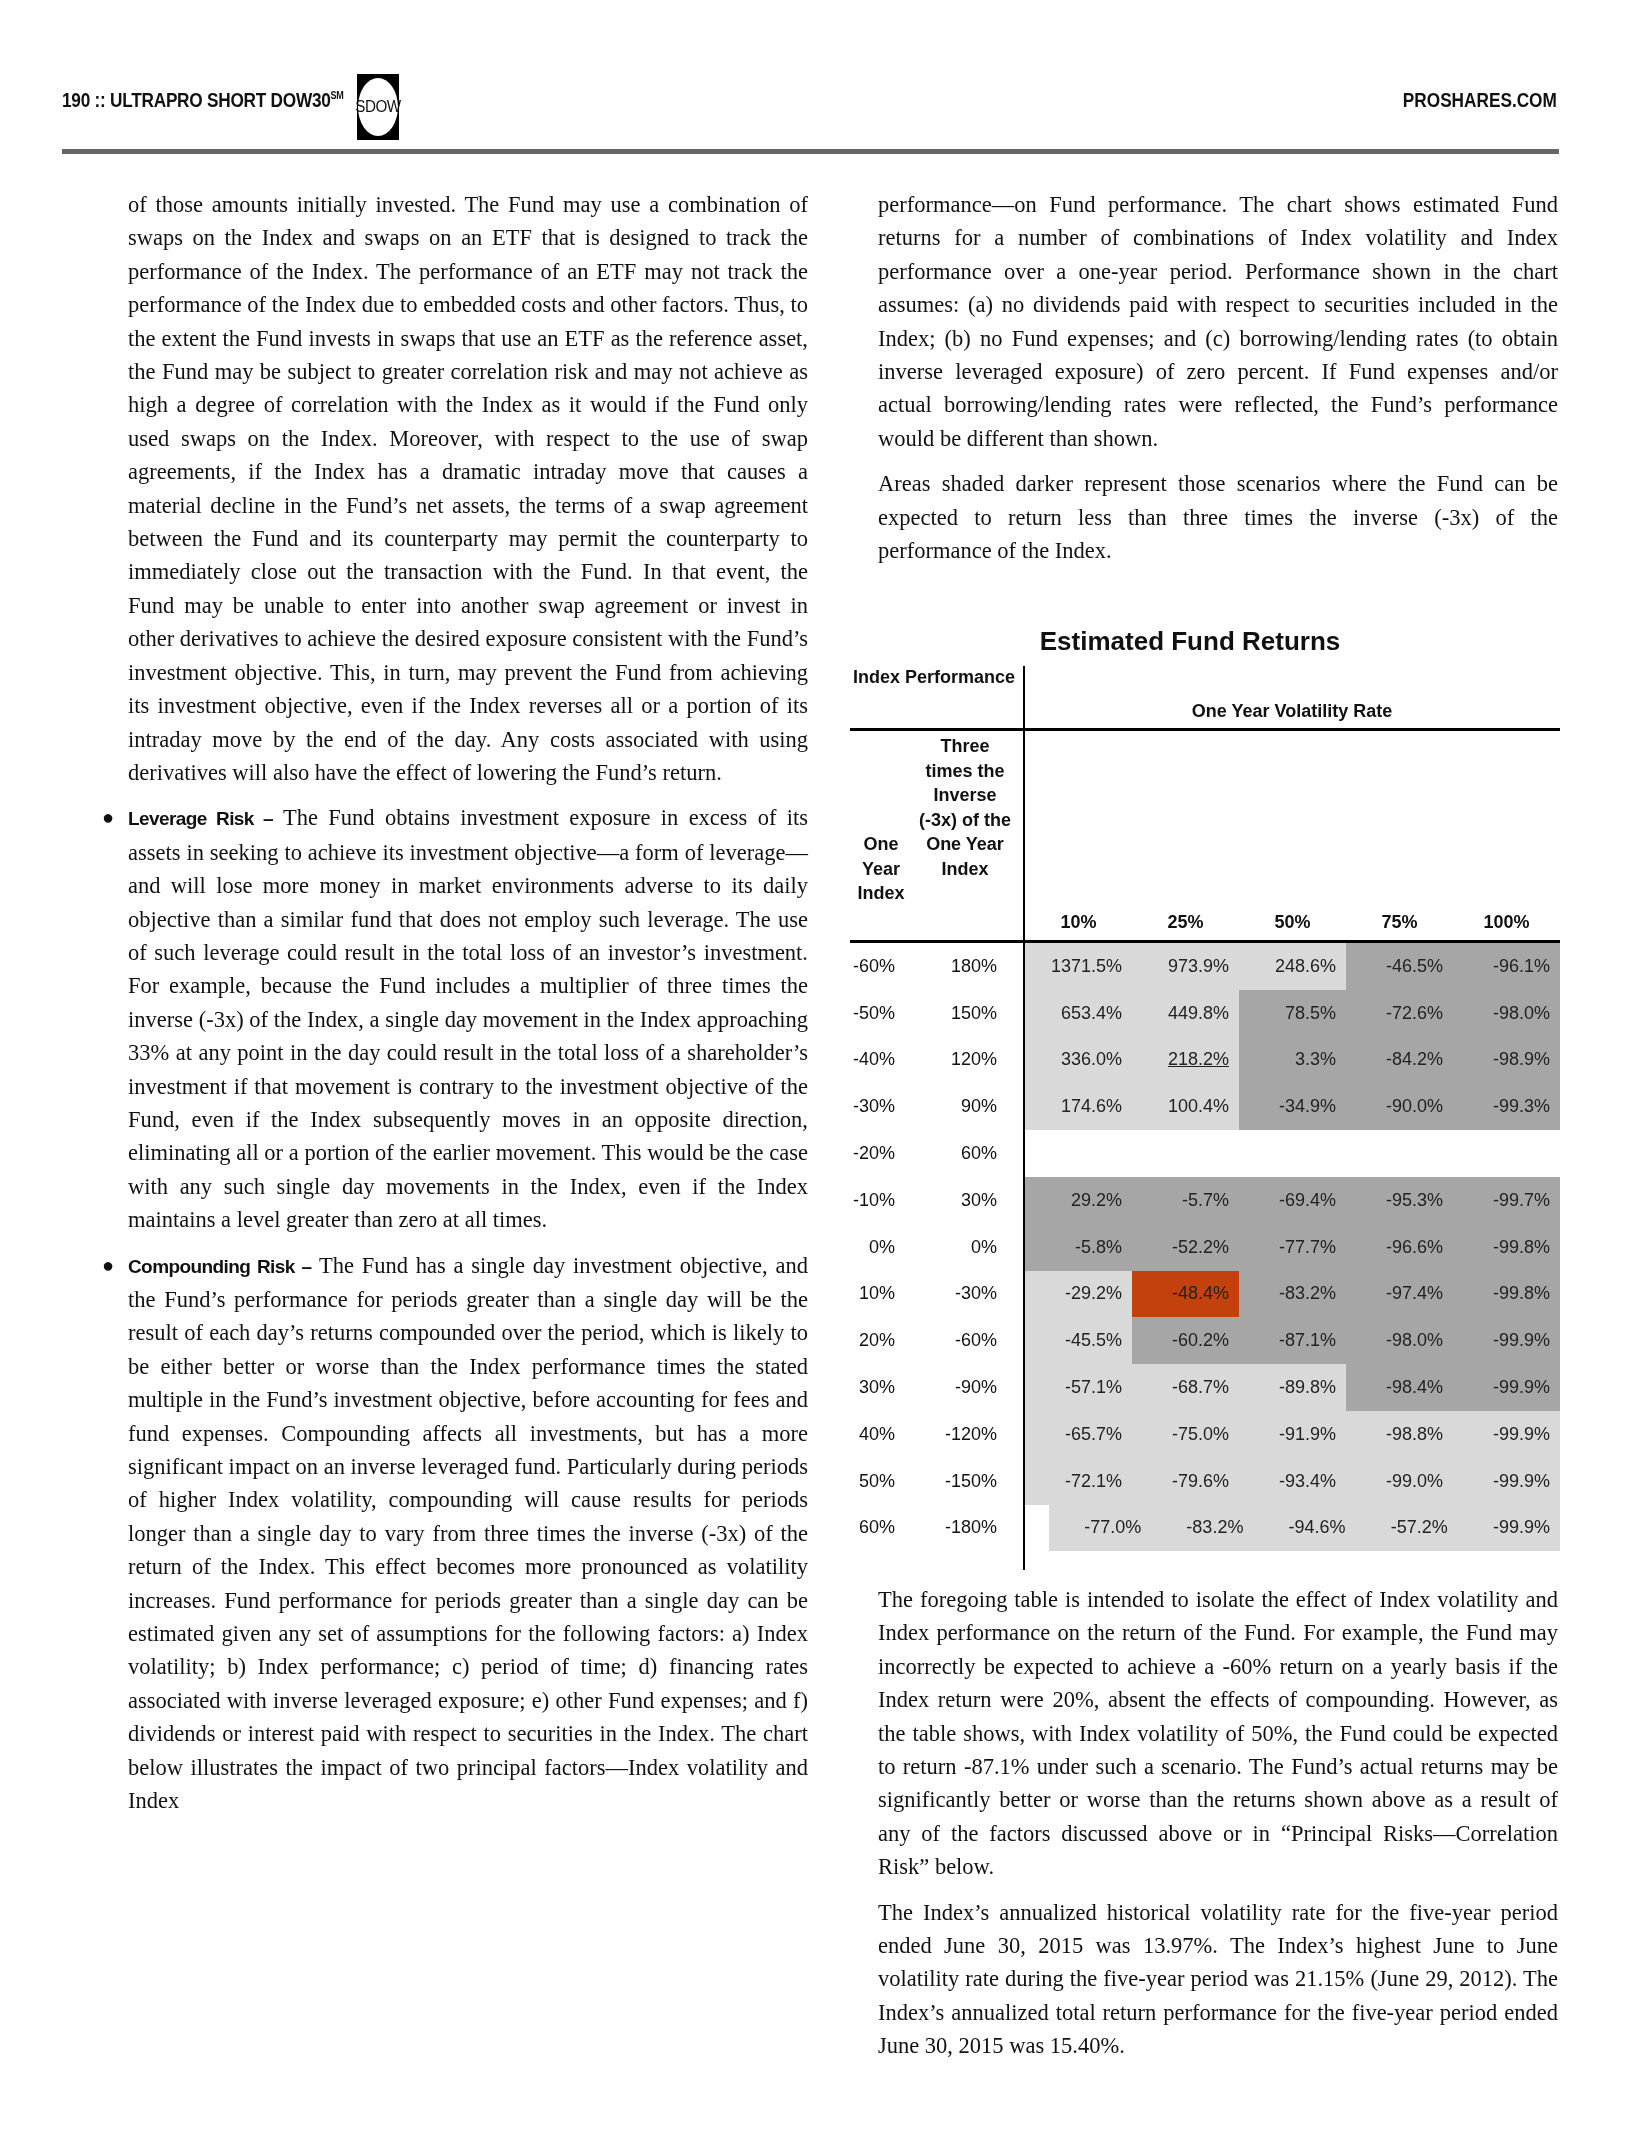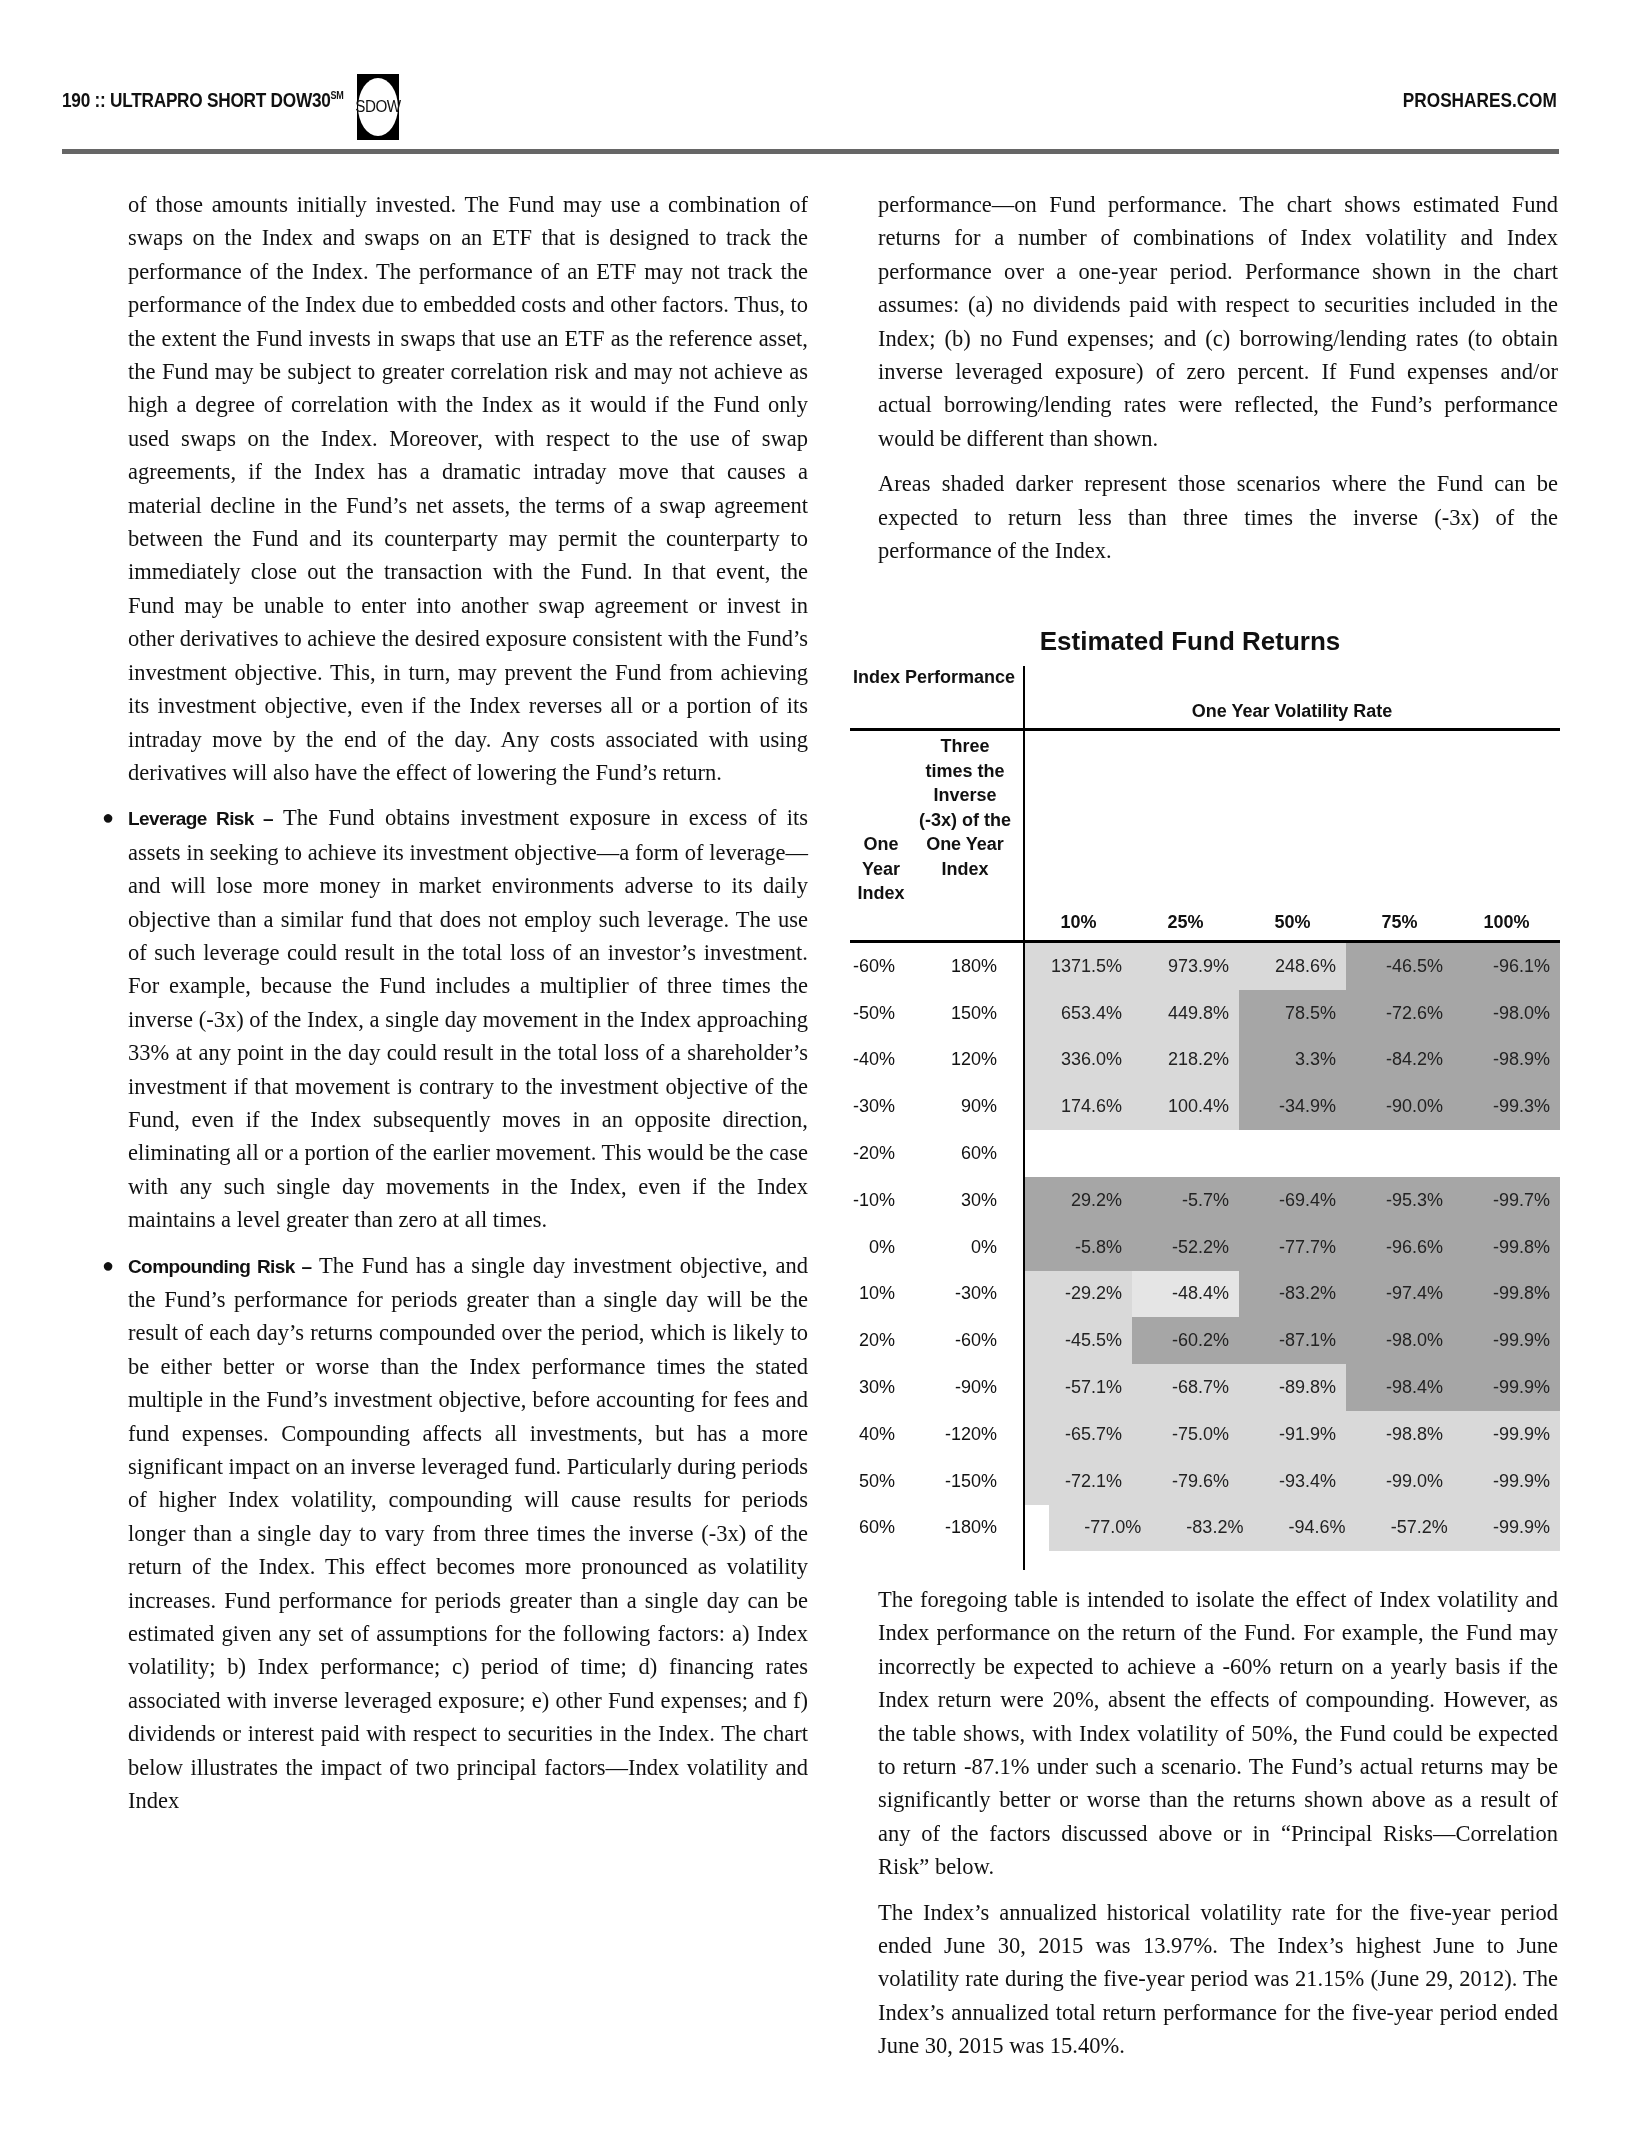--- a/index.html
+++ b/index.html
@@ -121,21 +121,21 @@
           <div class="cell dark" style="background: rgb(166, 166, 166);">-72.6%</div>
           <div class="cell dark" style="background: rgb(166, 166, 166);">-98.0%</div>
         </div>
       </div>
       <div class="row">
         <div class="c-idx">-40%</div>
         <div class="c-inv">120%</div>
         <div class="c-gap"></div>
         <div class="cells">
           <div class="cell" style="background: rgb(217, 217, 217);">336.0%</div>
-          <div class="cell" style="background: rgb(217, 217, 217);">218.2%</div>
+          <div class="cell" style="background: rgb(217, 217, 217); text-decoration: underline;">218.2%</div>
           <div class="cell dark" style="background: rgb(166, 166, 166);">3.3%</div>
           <div class="cell dark" style="background: rgb(166, 166, 166);">-84.2%</div>
           <div class="cell dark" style="background: rgb(166, 166, 166);">-98.9%</div>
         </div>
       </div>
       <div class="row">
         <div class="c-idx">-30%</div>
         <div class="c-inv">90%</div>
         <div class="c-gap"></div>
         <div class="cells">
@@ -174,21 +174,21 @@
           <div class="cell dark" style="background: rgb(166, 166, 166);">-96.6%</div>
           <div class="cell dark" style="background: rgb(166, 166, 166);">-99.8%</div>
         </div>
       </div>
       <div class="row">
         <div class="c-idx">10%</div>
         <div class="c-inv">-30%</div>
         <div class="c-gap"></div>
         <div class="cells">
           <div class="cell" style="background: rgb(217, 217, 217);">-29.2%</div>
-          <div class="cell dark" style="background: #e5e5e5;">-48.4%</div>
+          <div class="cell dark" style="background: #c2410c;">-48.4%</div>
           <div class="cell dark" style="background: rgb(166, 166, 166);">-83.2%</div>
           <div class="cell dark" style="background: rgb(166, 166, 166);">-97.4%</div>
           <div class="cell dark" style="background: rgb(166, 166, 166);">-99.8%</div>
         </div>
       </div>
       <div class="row">
         <div class="c-idx">20%</div>
         <div class="c-inv">-60%</div>
         <div class="c-gap"></div>
         <div class="cells">

